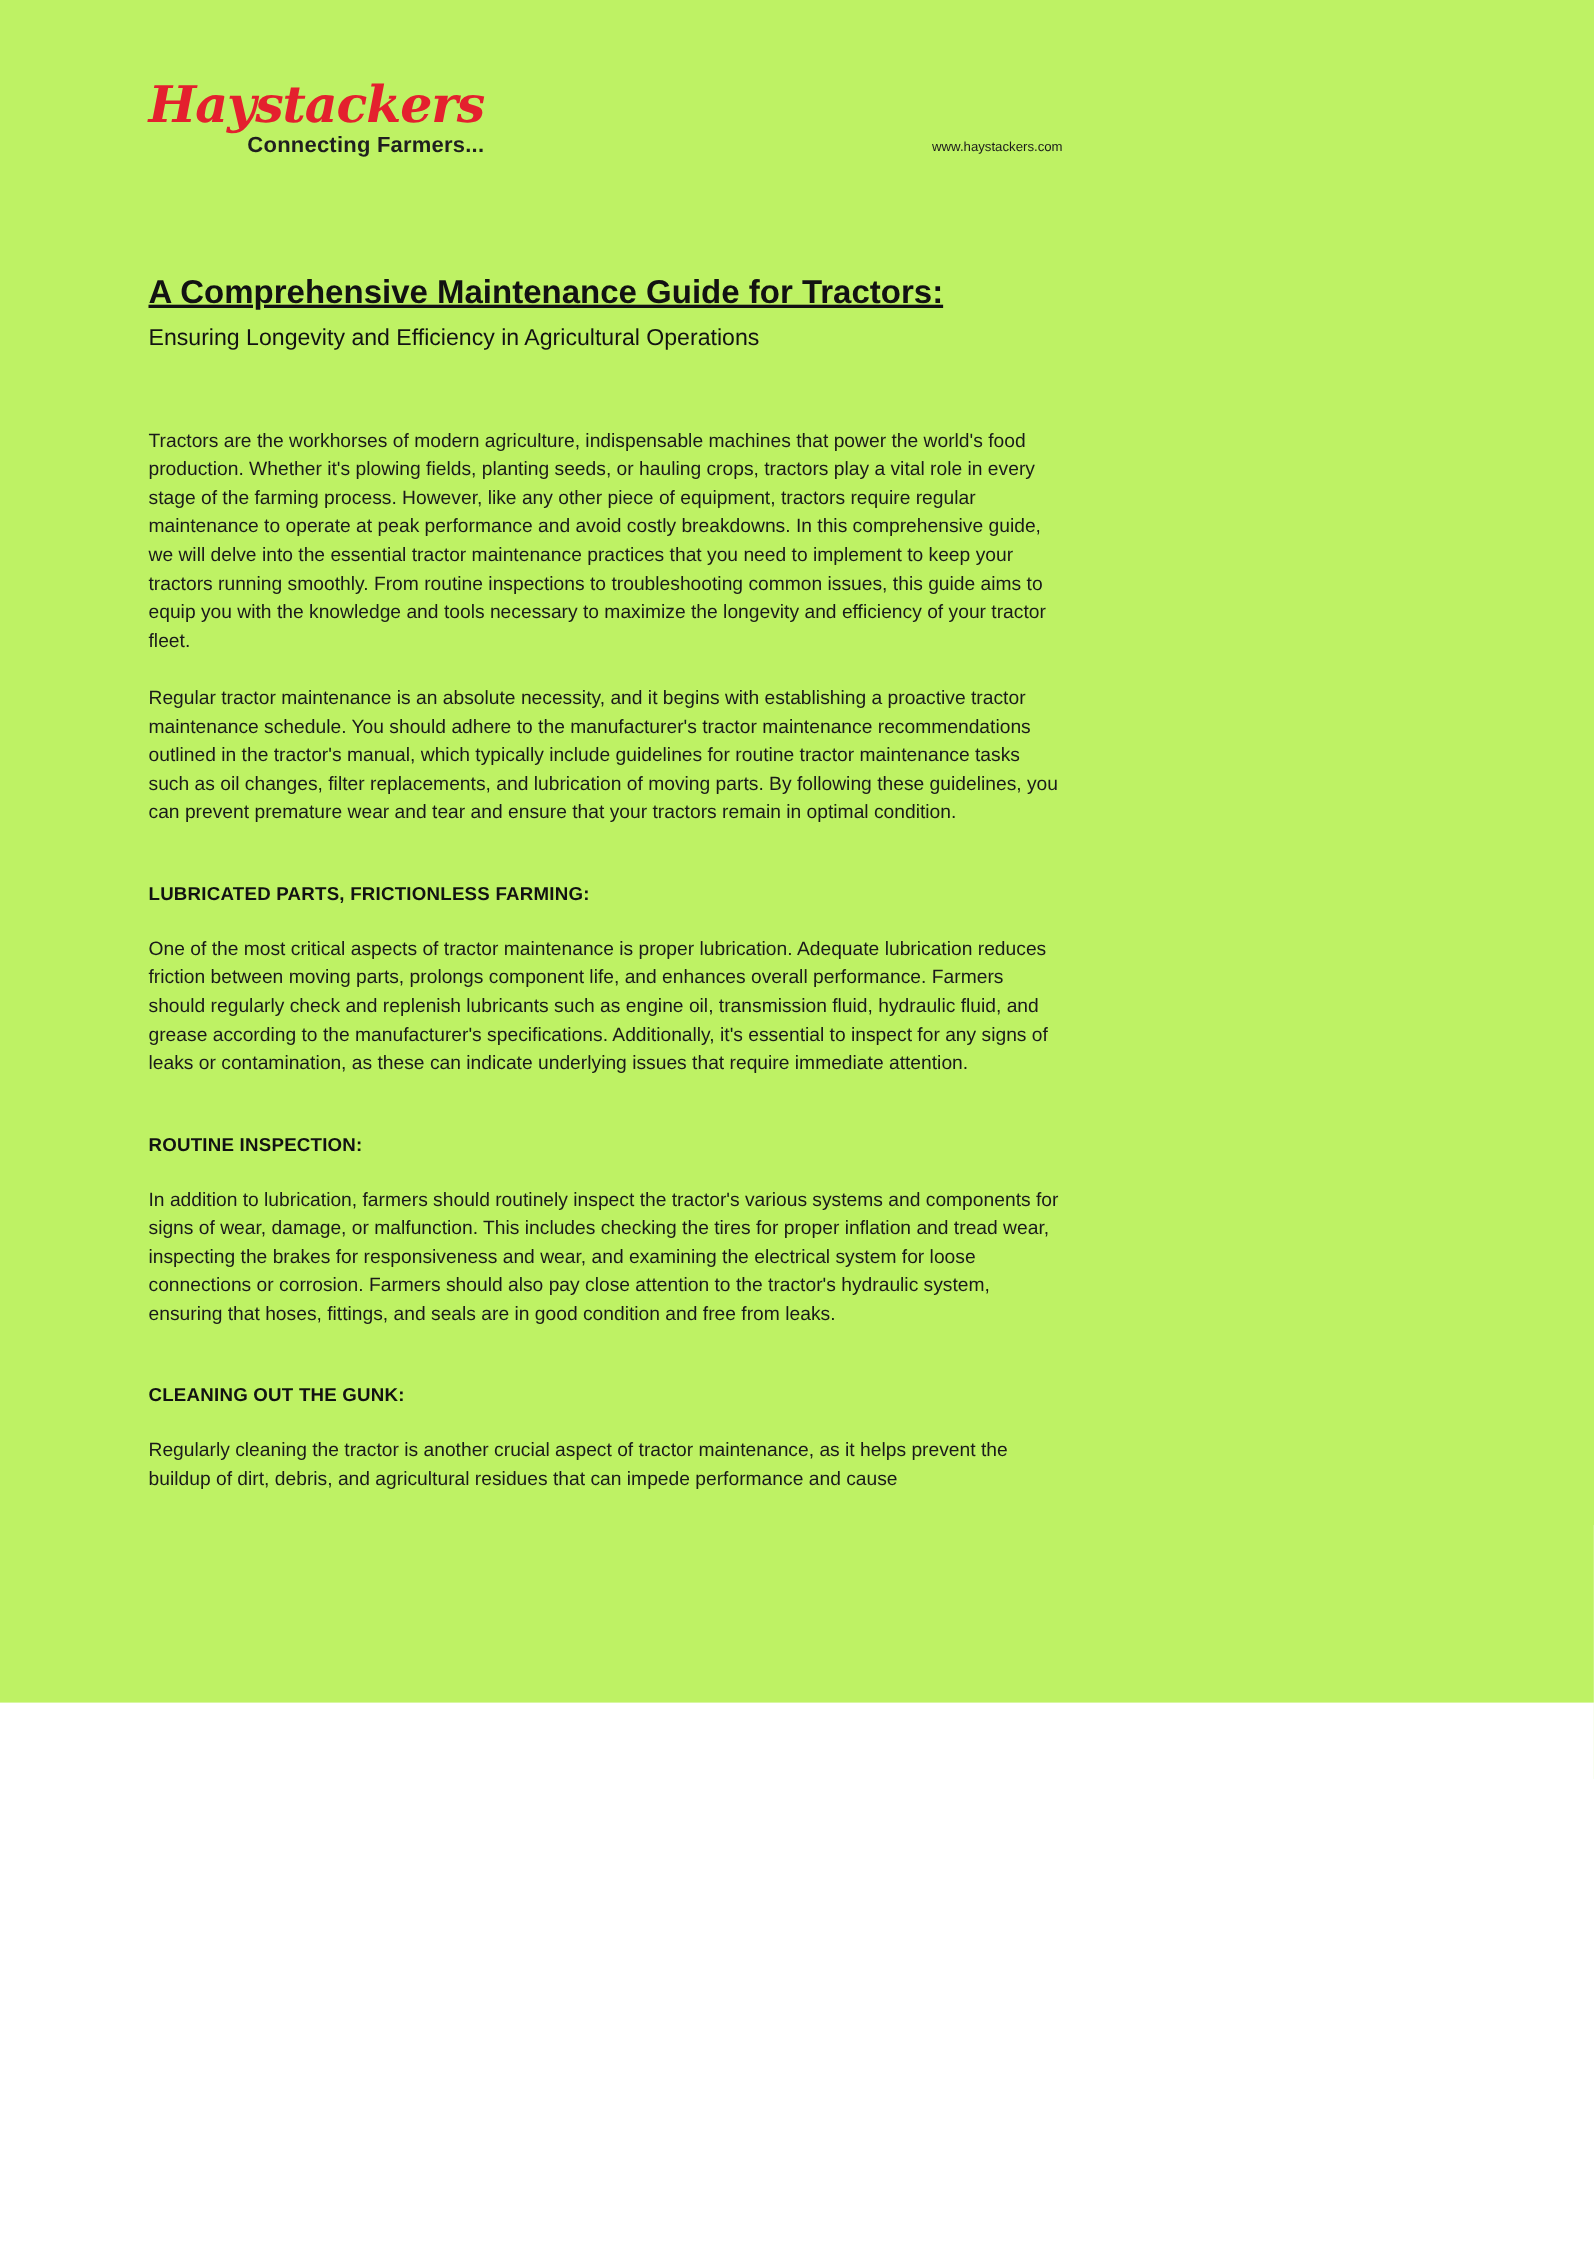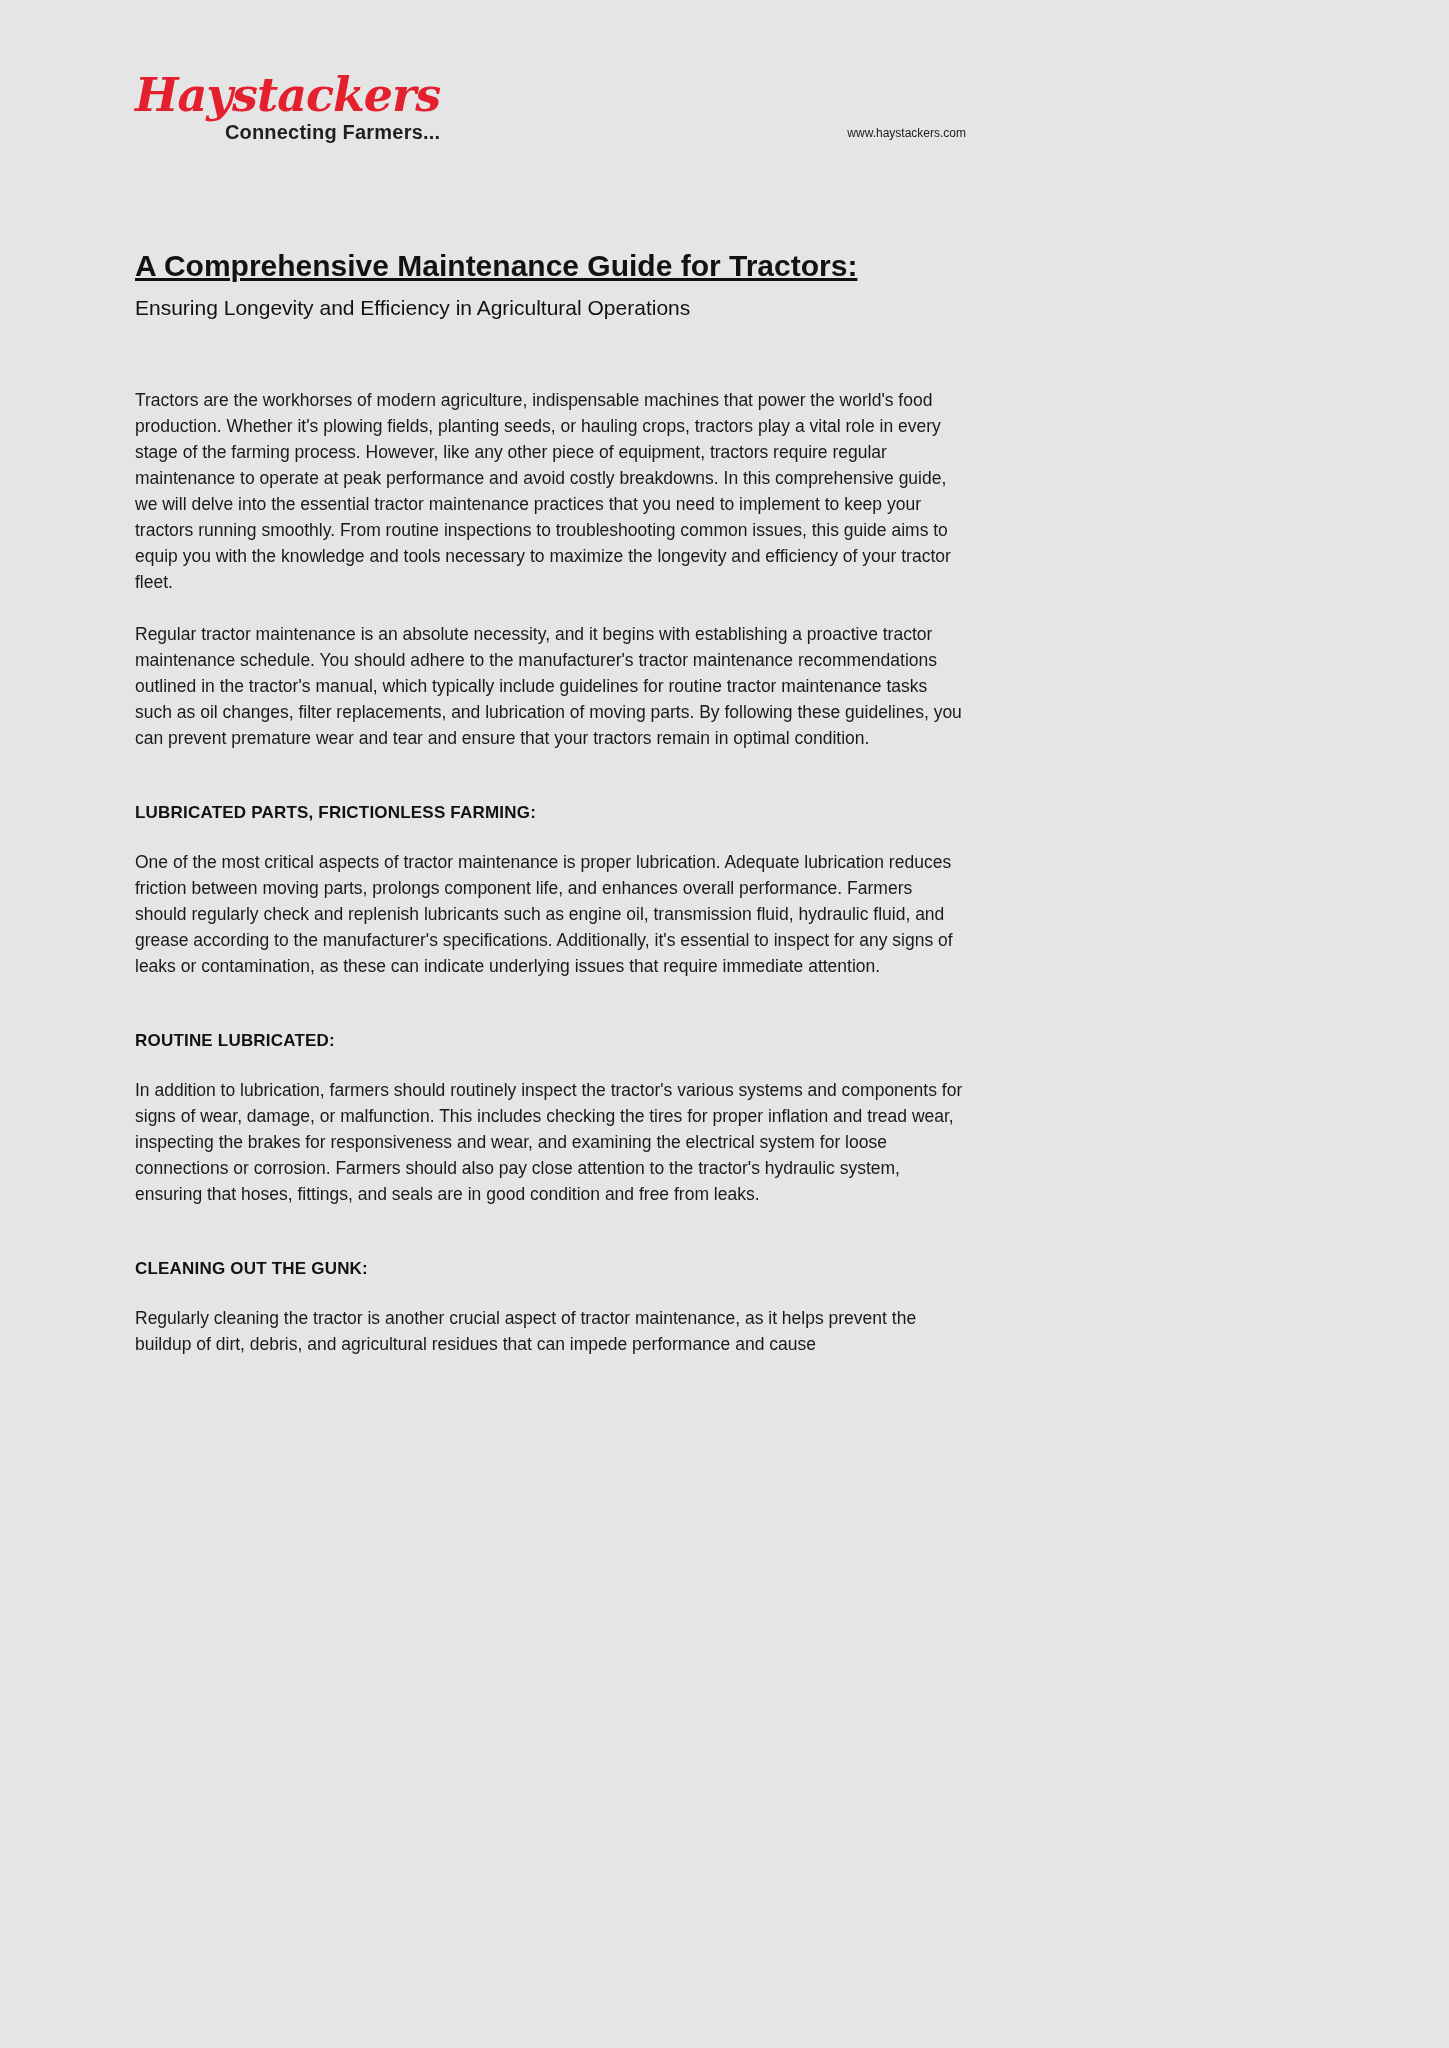--- a/index.html
+++ b/index.html
@@ -4,22 +4,22 @@
 <title>A Comprehensive Maintenance Guide for Tractors</title>
 <style>
   html, body {
     margin: 0;
     padding: 0;
     background: #ffffff;
   }
   .page {
     position: relative;
     width: 1449px;
-    height: 2048px;
-    background: #e5e5e5;
+    height: 1548px;
+    background: #bef264;
     overflow: hidden;
     font-family: "Liberation Sans", sans-serif;
     color: #1a1a1a;
     box-sizing: border-box;
   }
   .inner {
     padding: 72px 483px 0 135px; 
   }
   
   .header {
@@ -106,21 +106,21 @@
       <h1 class="article-title">A Comprehensive Maintenance Guide for Tractors:</h1>
       <h2 class="article-subtitle">Ensuring Longevity and Efficiency in Agricultural Operations</h2>
 
       <p class="para first">Tractors are the workhorses of modern agriculture, indispensable machines that power the world's food production. Whether it's plowing fields, planting seeds, or hauling crops, tractors play a vital role in every stage of the farming process. However, like any other piece of equipment, tractors require regular maintenance to operate at peak performance and avoid costly breakdowns. In this comprehensive guide, we will delve into the essential tractor maintenance practices that you need to implement to keep your tractors running smoothly. From routine inspections to troubleshooting common issues, this guide aims to equip you with the knowledge and tools necessary to maximize the longevity and efficiency of your tractor fleet.</p>
 
       <p class="para">Regular tractor maintenance is an absolute necessity, and it begins with establishing a proactive tractor maintenance schedule. You should adhere to the manufacturer's tractor maintenance recommendations outlined in the tractor's manual, which typically include guidelines for routine tractor maintenance tasks such as oil changes, filter replacements, and lubrication of moving parts. By following these guidelines, you can prevent premature wear and tear and ensure that your tractors remain in optimal condition.</p>
 
       <h3 class="section-heading">LUBRICATED PARTS, FRICTIONLESS FARMING:</h3>
       <p class="para">One of the most critical aspects of tractor maintenance is proper lubrication. Adequate lubrication reduces friction between moving parts, prolongs component life, and enhances overall performance. Farmers should regularly check and replenish lubricants such as engine oil, transmission fluid, hydraulic fluid, and grease according to the manufacturer's specifications. Additionally, it's essential to inspect for any signs of leaks or contamination, as these can indicate underlying issues that require immediate attention.</p>
 
-      <h3 class="section-heading">ROUTINE LUBRICATED:</h3>
+      <h3 class="section-heading">ROUTINE INSPECTION:</h3>
       <p class="para">In addition to lubrication, farmers should routinely inspect the tractor's various systems and components for signs of wear, damage, or malfunction. This includes checking the tires for proper inflation and tread wear, inspecting the brakes for responsiveness and wear, and examining the electrical system for loose connections or corrosion. Farmers should also pay close attention to the tractor's hydraulic system, ensuring that hoses, fittings, and seals are in good condition and free from leaks.</p>
 
       <h3 class="section-heading">CLEANING OUT THE GUNK:</h3>
       <p class="para">Regularly cleaning the tractor is another crucial aspect of tractor maintenance, as it helps prevent the buildup of dirt, debris, and agricultural residues that can impede performance and cause</p>
     </div>
 
   </div>
 </div>
 
 </body></html>

